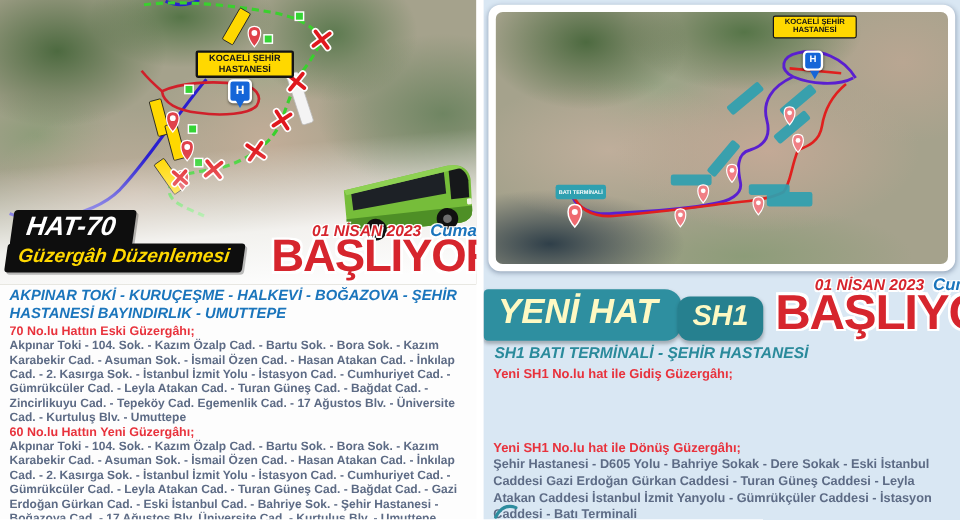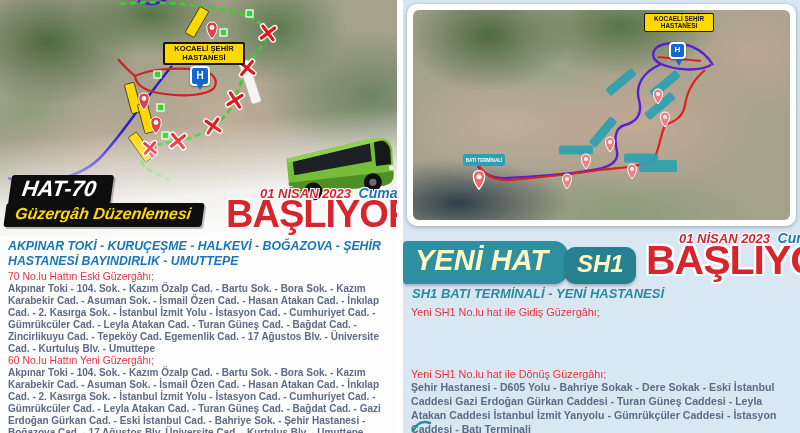--- a/index.html
+++ b/index.html
@@ -66,21 +66,21 @@
       text-shadow:-1px -1px 0 #fff,1px -1px 0 #fff,-1px 1px 0 #fff,1px 1px 0 #fff;}
   .dateline-left{left:232px;top:184px;}
   .basliyor{position:absolute;font-weight:900;color:#d6252d;letter-spacing:-1px;white-space:nowrap;
       text-shadow:-2px -2px 0 #fff,2px -2px 0 #fff,-2px 2px 0 #fff,2px 2px 0 #fff,0 -2px 0 #fff,0 2px 0 #fff,-2px 0 0 #fff,2px 0 0 #fff;}
   .basliyor-left{left:226px;top:193px;font-size:38px;}
 
   .bus{position:absolute;left:279px;top:126px;width:120px;height:80px;}
 
   .stops{position:absolute;font-weight:900;font-style:italic;}
   .stops-left{left:8px;top:239px;width:384px;color:#1b75bc;font-size:12.3px;line-height:15px;}
-  .sec-head{position:absolute;left:8px;width:384px;color:#e8323c;font-weight:400;font-size:10.4px;}
+  .sec-head{position:absolute;left:8px;width:384px;color:#e8323c;font-weight:700;font-size:10.4px;}
   .sec-body{position:absolute;left:8px;width:384px;color:#5d6b85;font-weight:700;font-size:10px;line-height:12px;}
   .l-head1{top:271px;} .l-body1{top:283px;} .l-head2{top:355px;} .l-body2{top:367px;}
 
   
   .badge-teal{position:absolute;background:#2e8fa0;color:#fef9c3;font-style:italic;font-weight:900;
       white-space:nowrap;box-shadow:0 2px 3px rgba(0,0,0,.25);}
   .badge-yenihat{left:0;top:241px;font-size:29px;padding:3px 20px 7px 12px;border-radius:4px 14px 14px 4px;}
   .badge-sh1{left:162px;top:247px;font-size:24px;padding:3px 12px 6px 12px;border-radius:10px;background:#26808f;}
   .dateline-right{left:248px;top:229px;}
   .basliyor-right{left:243px;top:237px;font-size:41px;}
@@ -280,21 +280,21 @@
 
     <div class="badge-teal badge-yenihat">YENİ HAT</div>
     <div class="badge-teal badge-sh1">SH1</div>
 
     <div class="dateline dateline-right">
       <span class="date-red">01 NİSAN 2023</span>
       <span class="date-day">Cumartesi</span>
     </div>
     <div class="basliyor basliyor-right">BAŞLIYOR</div>
 
-    <div class="stops stops-right">SH1 BATI TERMİNALİ -  YENİ HASTANESİ</div>
+    <div class="stops stops-right">SH1 BATI TERMİNALİ -  ŞEHİR HASTANESİ</div>
 
     <div class="sec-head r-head1">Yeni SH1 No.lu hat ile Gidiş Güzergâhı;</div>
     <div class="sec-head r-head2">Yeni SH1 No.lu hat ile Dönüş Güzergâhı;</div>
     <div class="sec-body r-body2">Şehir Hastanesi - D605 Yolu - Bahriye Sokak - Dere Sokak - Eski İstanbul Caddesi Gazi Erdoğan Gürkan Caddesi - Turan Güneş Caddesi - Leyla Atakan Caddesi İstanbul İzmit Yanyolu - Gümrükçüler Caddesi - İstasyon Caddesi - Batı Terminali</div>
 
     <svg class="swoosh" viewBox="0 0 22 16">
       <path d="M2,14 Q8,2 19,6" fill="none" stroke="#2d8c9e" stroke-width="2.6" stroke-linecap="round"></path>
     </svg>
   </section>
 </div>

